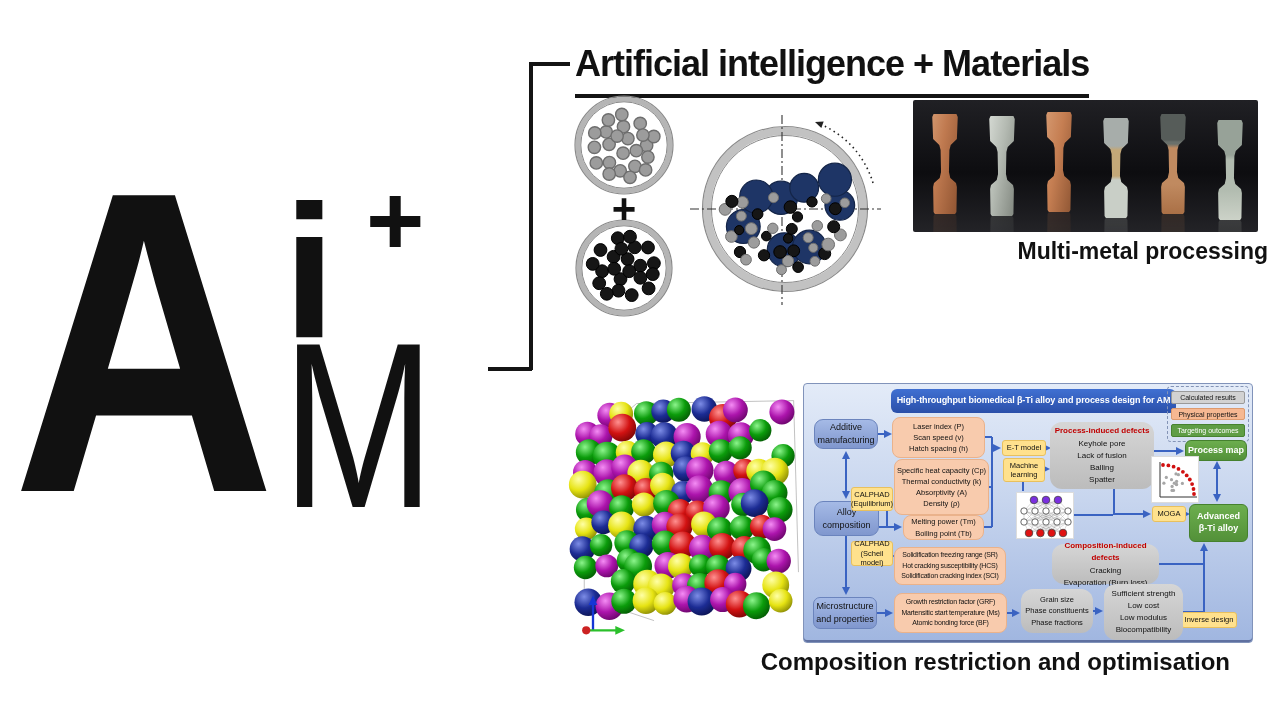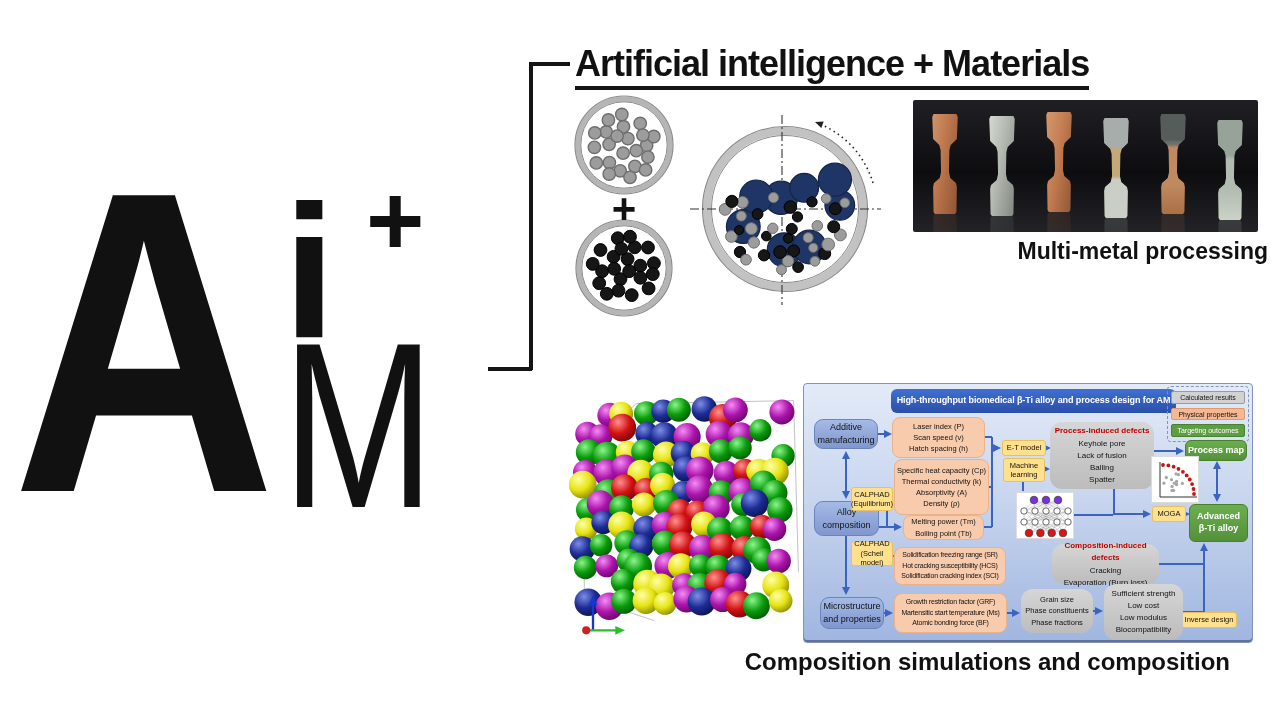--- a/index.html
+++ b/index.html
@@ -11,21 +11,21 @@
   .logo-a{left:12px;top:127px;font-size:430px;font-weight:700;line-height:1;
           transform:scaleX(.85);transform-origin:left top;letter-spacing:-10px;}
   .logo-i{left:283px;top:176px;font-size:190px;font-weight:700;line-height:1;}
   .logo-plus{left:366px;top:170px;font-size:100px;font-weight:700;line-height:1;}
   .logo-m{left:282px;top:308px;font-size:235px;font-weight:400;line-height:1;
           transform:scaleX(.78);transform-origin:left top;}
   .bracket{background:#141414;}
 
   
   .main-title{left:575px;top:44px;font-size:36px;font-weight:700;letter-spacing:-1px;
-              border-bottom:4px solid #141414;padding-bottom:2px;line-height:1.1;}
+              border-bottom:4px solid #141414;padding-bottom:10px;line-height:1.1;}
   .caption{font-weight:700;text-align:right;}
   .cap-insitu{left:565px;top:326px;width:320px;font-size:26px;}
   .cap-multi{left:903px;top:238px;width:365px;font-size:23px;}
   .cap-comp{left:610px;top:648px;width:620px;font-size:24px;}
 
   
   .insitu-box{left:565px;top:95px;width:320px;height:232px;}
   .insitu-plus{left:594px;top:188px;width:60px;text-align:center;font-size:42px;font-weight:700;line-height:1;}
 
   
@@ -392,21 +392,21 @@
     <div class="bx fc-title-bar" style="left:87px;top:5px;width:285px;height:24px;">High-throughput biomedical β-Ti alloy and process design for AM</div>
 
     <div class="legend" style="left:363px;top:2px;width:82px;height:56px;">
       <div class="pill pill-gray">Calculated results</div>
       <div class="pill pill-orange">Physical properties</div>
       <div class="pill pill-green">Targeting outcomes</div>
     </div>
 
     <div class="bx fc-blue" style="left:10px;top:35px;width:64px;height:30px;padding:0 4px;">Additive manufacturing</div>
     <div class="bx fc-blue" style="left:10px;top:117px;width:65px;height:35px;padding:0 8px;">Alloy composition</div>
-    <div class="bx fc-blue" style="left:16px;top:213px;width:64px;height:32px;padding:0 2px;">Microstructure and properties</div>
+    <div class="bx fc-blue" style="left:9px;top:213px;width:64px;height:32px;padding:0 2px;border-radius:7px;">Microstructure and properties</div>
 
     <div class="bx fc-orange lines" style="left:88px;top:33px;width:93px;height:41px;">Laser index (P)
 Scan speed (v)
 Hatch spacing (h)</div>
     <div class="bx fc-orange lines" style="left:90px;top:75px;width:95px;height:56px;">Specific heat capacity (Cp)
 Thermal conductivity (k)
 Absorptivity (A)
 Density (ρ)</div>
     <div class="bx fc-orange lines" style="left:99px;top:131px;width:81px;height:25px;">Melting power (Tm)
 Boiling point (Tb)</div>
@@ -547,15 +547,15 @@
           <circle cx="20.1" cy="29.4" r="1.6" fill="#a6a6a6"></circle>
           <circle cx="26.4" cy="17.7" r="1.6" fill="#a6a6a6"></circle>
           <circle cx="14.3" cy="20.4" r="1.6" fill="#a6a6a6"></circle>
           <circle cx="19.5" cy="22.7" r="1.6" fill="#a6a6a6"></circle>
           <circle cx="24.0" cy="16.9" r="1.6" fill="#a6a6a6"></circle>
           <circle cx="24.3" cy="27.3" r="1.6" fill="#a6a6a6"></circle>
           <circle cx="20.0" cy="33.4" r="1.6" fill="#a6a6a6"></circle>
         </svg></div>
   </div>
 
-  <div class="abs caption cap-comp">Composition simulations and composition</div>
+  <div class="abs caption cap-comp">Composition restriction and optimisation</div>
 
 </div>
 
 </body></html>

